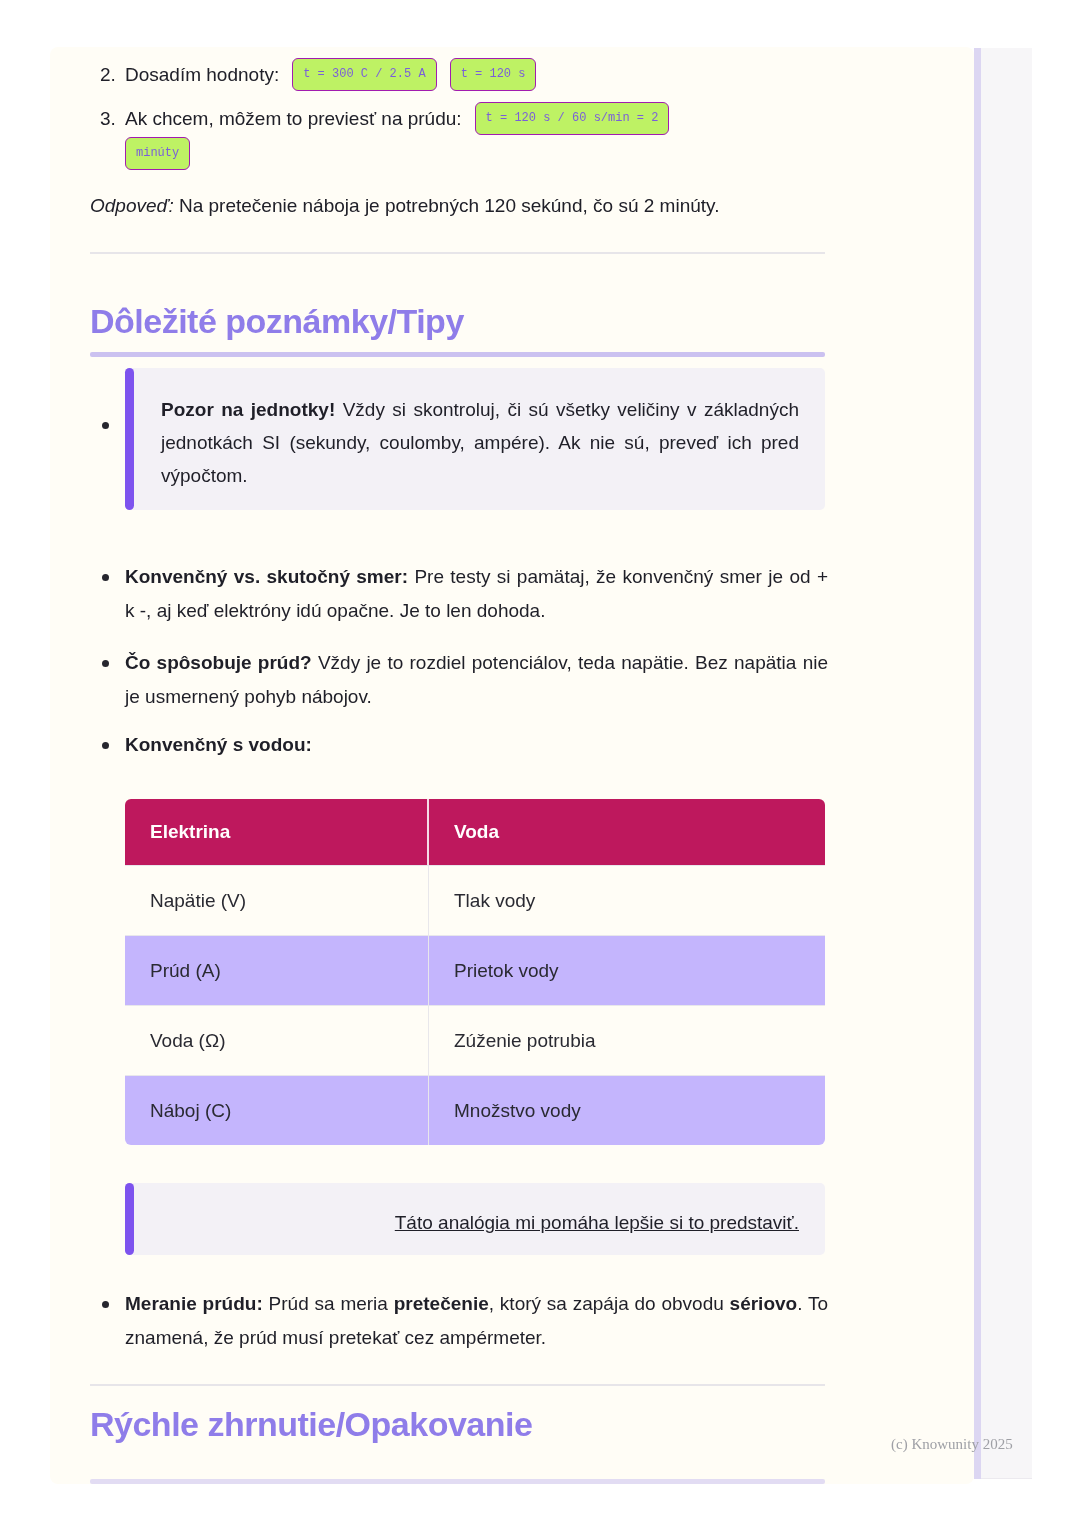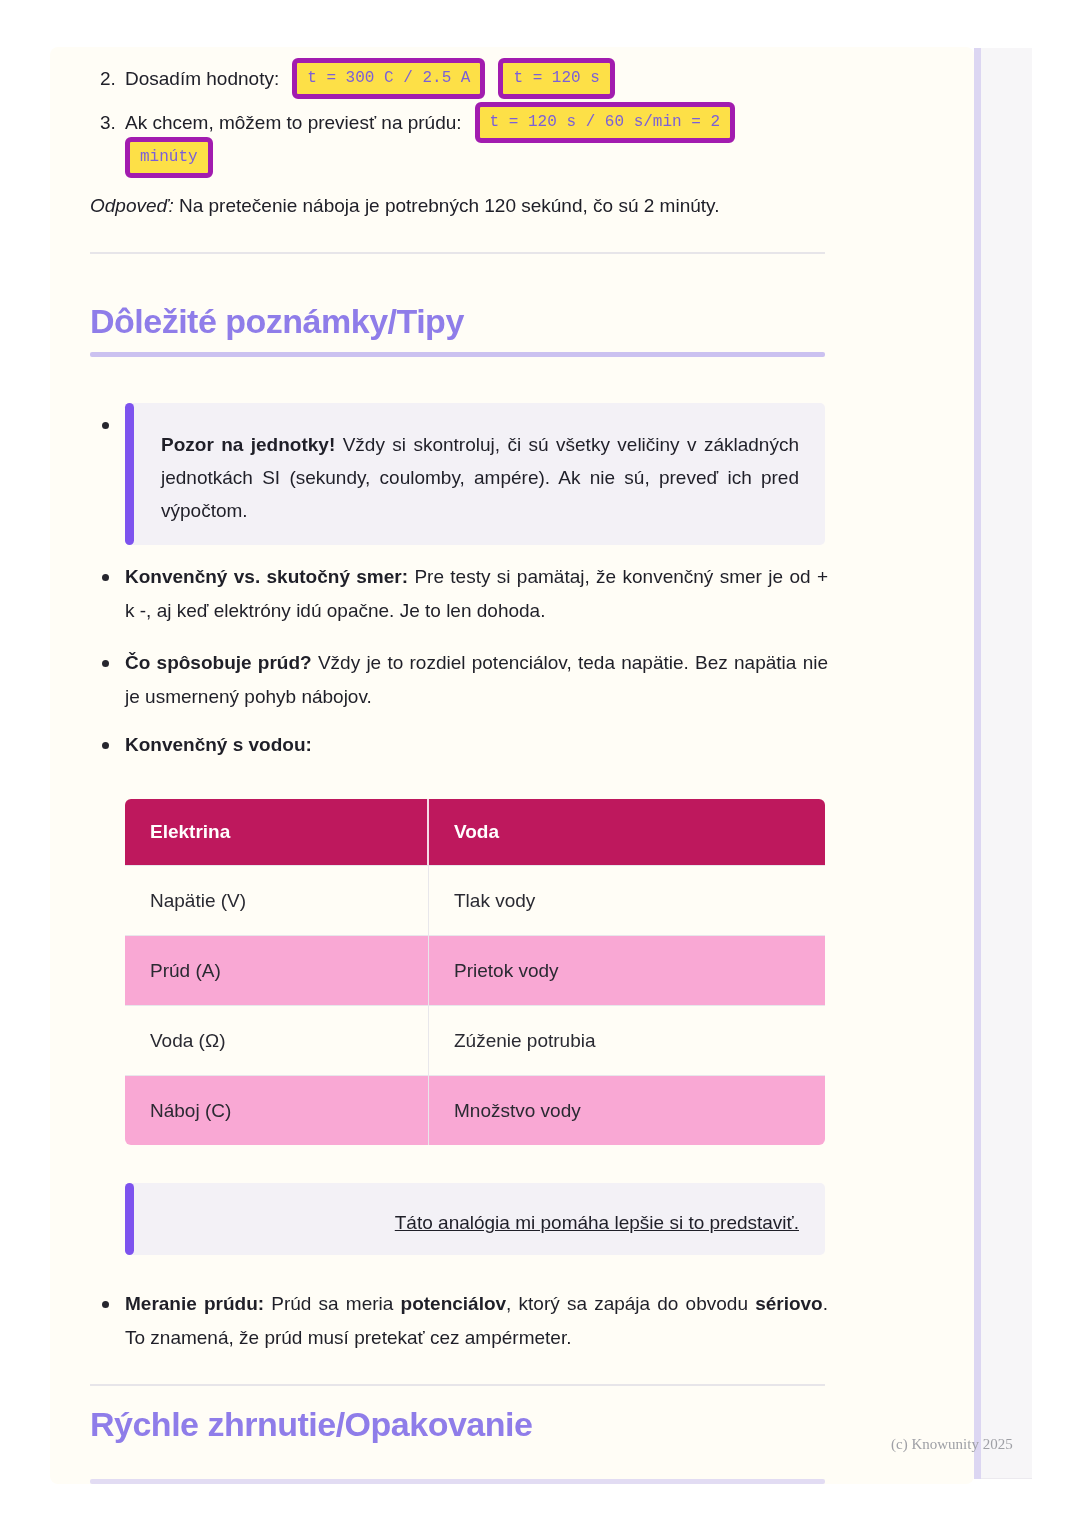--- a/index.html
+++ b/index.html
@@ -5,21 +5,21 @@
   * { margin:0; padding:0; box-sizing:border-box; }
   html,body { width:1080px; height:1528px; background:#ffffff; font-family:"Liberation Sans", sans-serif; }
   #canvas { position:relative; width:1080px; height:1528px; overflow:hidden; background:#ffffff; }
 
   .page-card { position:absolute; left:50px; top:47px; width:924px; height:1437px; background:#FFFDF6; border-radius:8px; }
   .rail-line { position:absolute; left:974px; top:48px; width:7px; height:1431px; background:#DCD6F2; }
   .rail-panel { position:absolute; left:981px; top:48px; width:51px; height:1431px; background:#F7F6F8; border-bottom:1px solid #ECEAEF; }
 
   .step { position:absolute; display:flex; align-items:center; font-size:19px; color:#202029; line-height:26px; white-space:nowrap; }
   .step .num { width:25px; }
-  .chip { display:inline-block; margin-left:13px; background:#fde047; border:5px solid #a21caf; border-radius:6px; padding:2px 10px 3px 10px; font-family:"Liberation Mono", monospace; font-size:16px; color:#7A5FD9; }
+  .chip { display:inline-block; margin-left:13px; background:#bef264; border:1px solid #a21caf; border-radius:6px; padding:2px 10px 3px 10px; font-family:"Liberation Mono", monospace; font-size:12px; color:#7A5FD9; }
   .chip.alone { margin-left:0; }
 
   .answer { position:absolute; left:90px; top:195px; font-size:19px; color:#202029; }
   .answer .lbl { font-style:italic; }
 
   .divider { position:absolute; left:90px; width:735px; height:2px; background:#E7E5E9; }
 
   .section-title { position:absolute; left:90px; font-size:34px; font-weight:700; letter-spacing:-0.5px; color:#8F7DE9; }
   .title-underline { position:absolute; left:90px; width:735px; height:5px; background:#CBC1F0; border-radius:2px; }
   .title-underline.partial { opacity:0.55; }
@@ -32,21 +32,21 @@
 
   .bullet-para { position:absolute; left:125px; width:703px; font-size:19px; line-height:34px; color:#1F1F28; text-align:justify; }
   .b { font-weight:700; }
 
   .cmp-table { position:absolute; left:125px; top:799px; width:700px; border-radius:6px; overflow:hidden; font-size:19px; color:#2A2A32; }
   .cmp-table .tr { display:grid; grid-template-columns:304px 396px; }
   .cmp-table .hrow { background:#be185d; height:66px; }
   .cmp-table .hcell { display:flex; align-items:center; padding-left:25px; color:#ffffff; font-weight:700; }
   .cmp-table .hcell:first-child { border-right:2px solid rgba(255,255,255,0.85); }
   .cmp-table .brow { height:70px; border-top:1px solid #E8E7EB; }
-  .cmp-table .brow.alt { background:#f9a8d4; }
+  .cmp-table .brow.alt { background:#c4b5fd; }
   .cmp-table .bcell { display:flex; align-items:center; padding-left:25px; }
   .cmp-table .bcell:first-child { border-right:1px solid #E8E7EB; }
 
   .footer { position:absolute; left:891px; top:1436px; font-size:15px; color:#9FA0A6; z-index:5;font-family:Liberation Serif, serif; }
 </style>
 </head>
 <body>
 
 <div id="canvas">
 
@@ -73,21 +73,21 @@
   <div class="answer">
     <span class="lbl">Odpoveď:</span><span> Na pretečenie náboja je potrebných 120 sekúnd, čo sú 2 minúty.</span>
   </div>
 
   <div class="divider" style="top:252px;"></div>
 
   <div class="section-title" style="top:302px;">Dôležité poznámky/Tipy</div>
   <div class="title-underline" style="top:352px;"></div>
 
   <div class="dot" style="left:102px; top:422px;"></div>
-  <div class="callout" style="top:403px; height:142px;">
+  <div class="callout" style="top:368px; height:142px;">
     <div class="bar"></div>
     <div class="ctext"><span class="b">Pozor na jednotky!</span><span> Vždy si skontroluj, či sú všetky veličiny v základných jednotkách SI (sekundy, coulomby, ampére). Ak nie sú, preveď ich pred výpočtom.</span></div>
   </div>
 
   <div class="dot" style="left:102px; top:574px;"></div>
   <div class="bullet-para" style="top:560px;"><span class="b">Konvenčný vs. skutočný smer:</span><span> Pre testy si pamätaj, že konvenčný smer je od + k -, aj keď elektróny idú opačne. Je to len dohoda.</span></div>
 
   <div class="dot" style="left:102px; top:660px;"></div>
   <div class="bullet-para" style="top:646px;"><span class="b">Čo spôsobuje prúd?</span><span> Vždy je to rozdiel potenciálov, teda napätie. Bez napätia nie je usmernený pohyb nábojov.</span></div>
 
@@ -116,21 +116,21 @@
         <div class="bcell">Množstvo vody</div>
       </div>
     </div>
 
   <div class="callout" style="top:1183px; height:72px;">
     <div class="bar"></div>
     <div class="ctext" style="padding-top:23px; text-align:right;text-decoration:underline;"><span>Táto analógia mi pomáha lepšie si to predstaviť.</span></div>
   </div>
 
   <div class="dot" style="left:102px; top:1301px;"></div>
-  <div class="bullet-para" style="top:1287px;"><span class="b">Meranie prúdu:</span><span> Prúd sa meria </span><span class="b">potenciálov</span><span>, ktorý sa zapája do obvodu </span><span class="b">sériovo</span><span>. To znamená, že prúd musí pretekať cez ampérmeter.</span></div>
+  <div class="bullet-para" style="top:1287px;"><span class="b">Meranie prúdu:</span><span> Prúd sa meria </span><span class="b">pretečenie</span><span>, ktorý sa zapája do obvodu </span><span class="b">sériovo</span><span>. To znamená, že prúd musí pretekať cez ampérmeter.</span></div>
 
   <div class="divider" style="top:1384px;"></div>
 
   <div class="section-title" style="top:1405px;text-align:center;">Rýchle zhrnutie/Opakovanie</div>
   <div class="title-underline partial" style="top:1479px;"></div>
 
   <div class="footer">(c) Knowunity 2025</div>
 
 </div>
 

